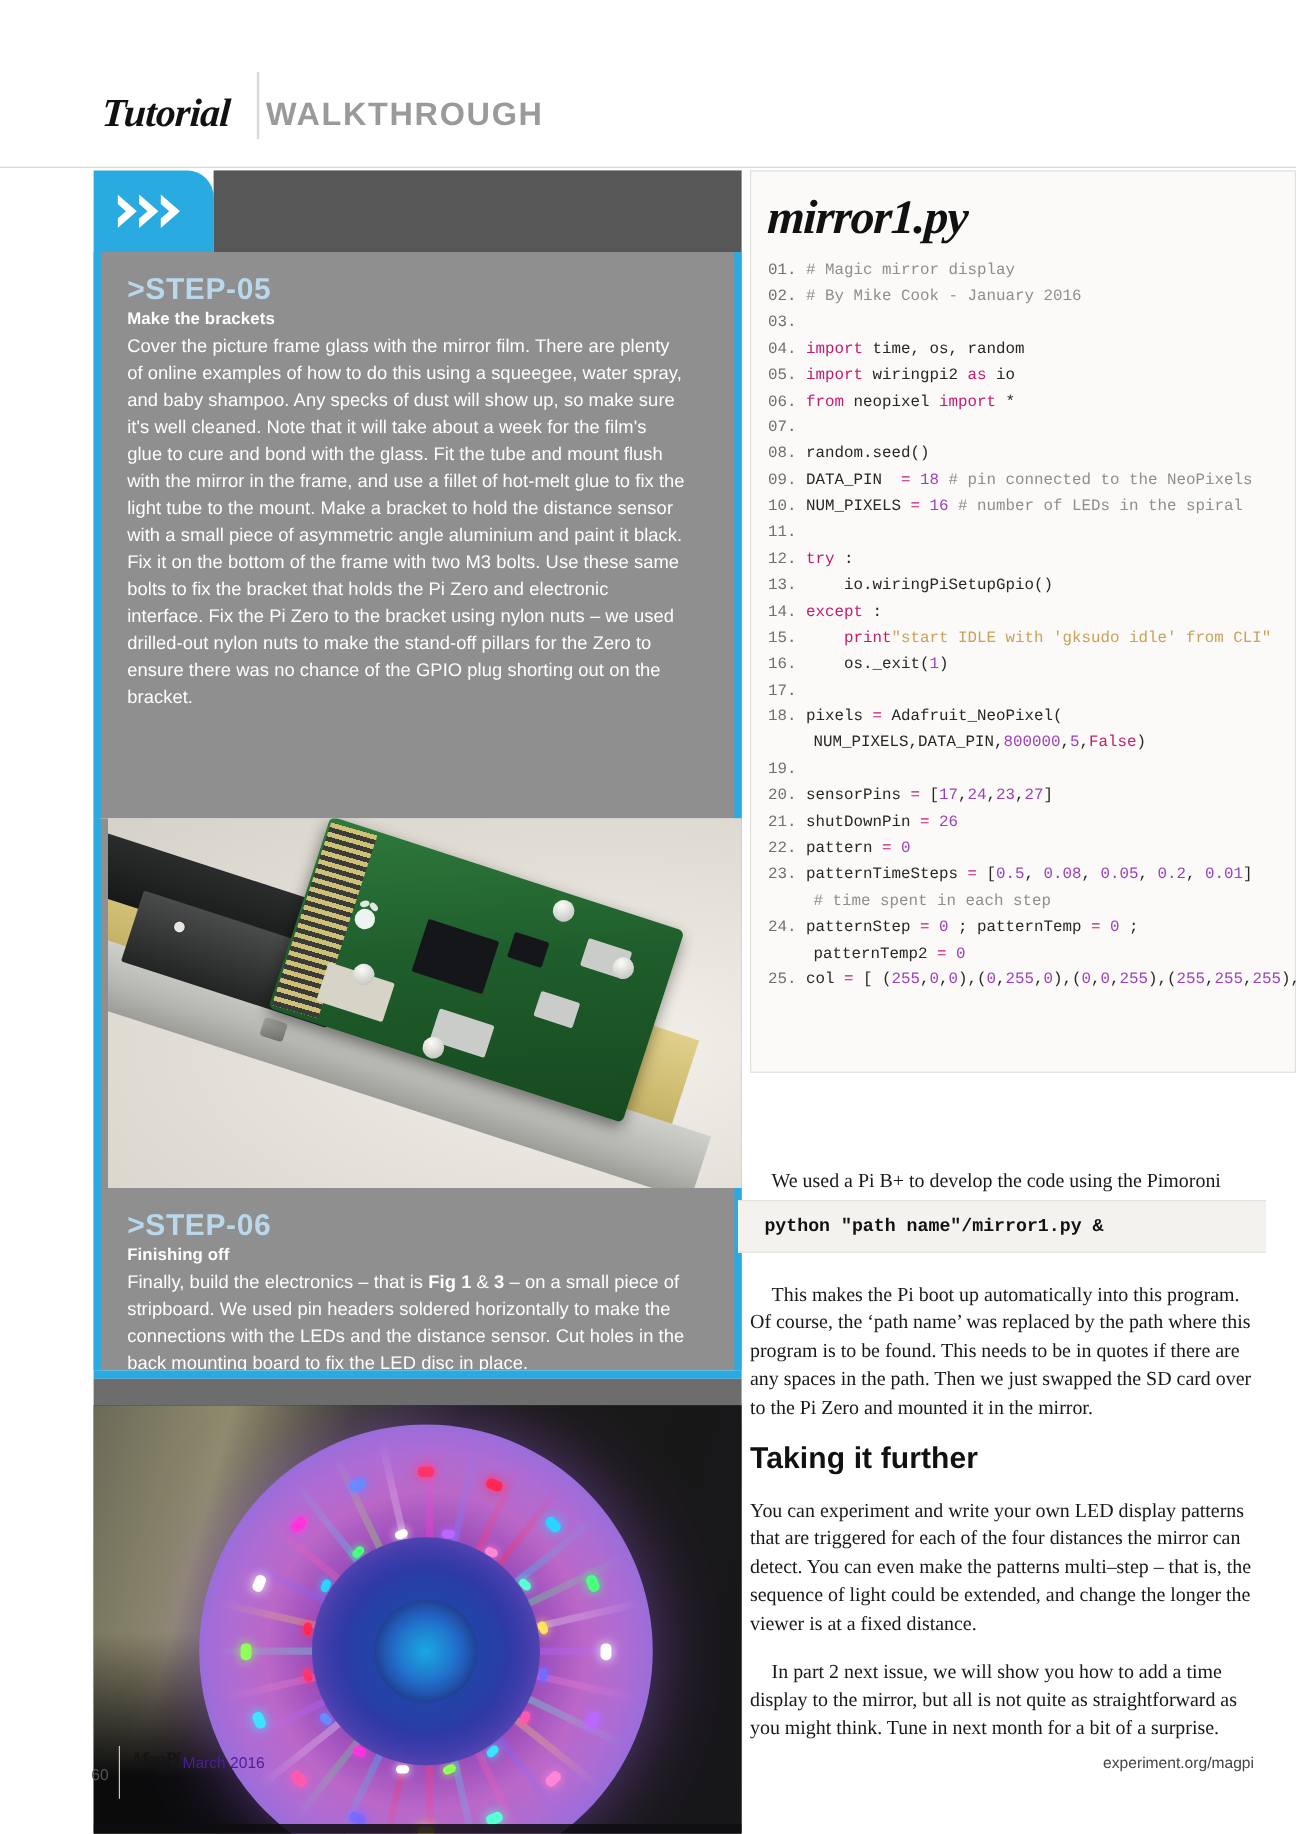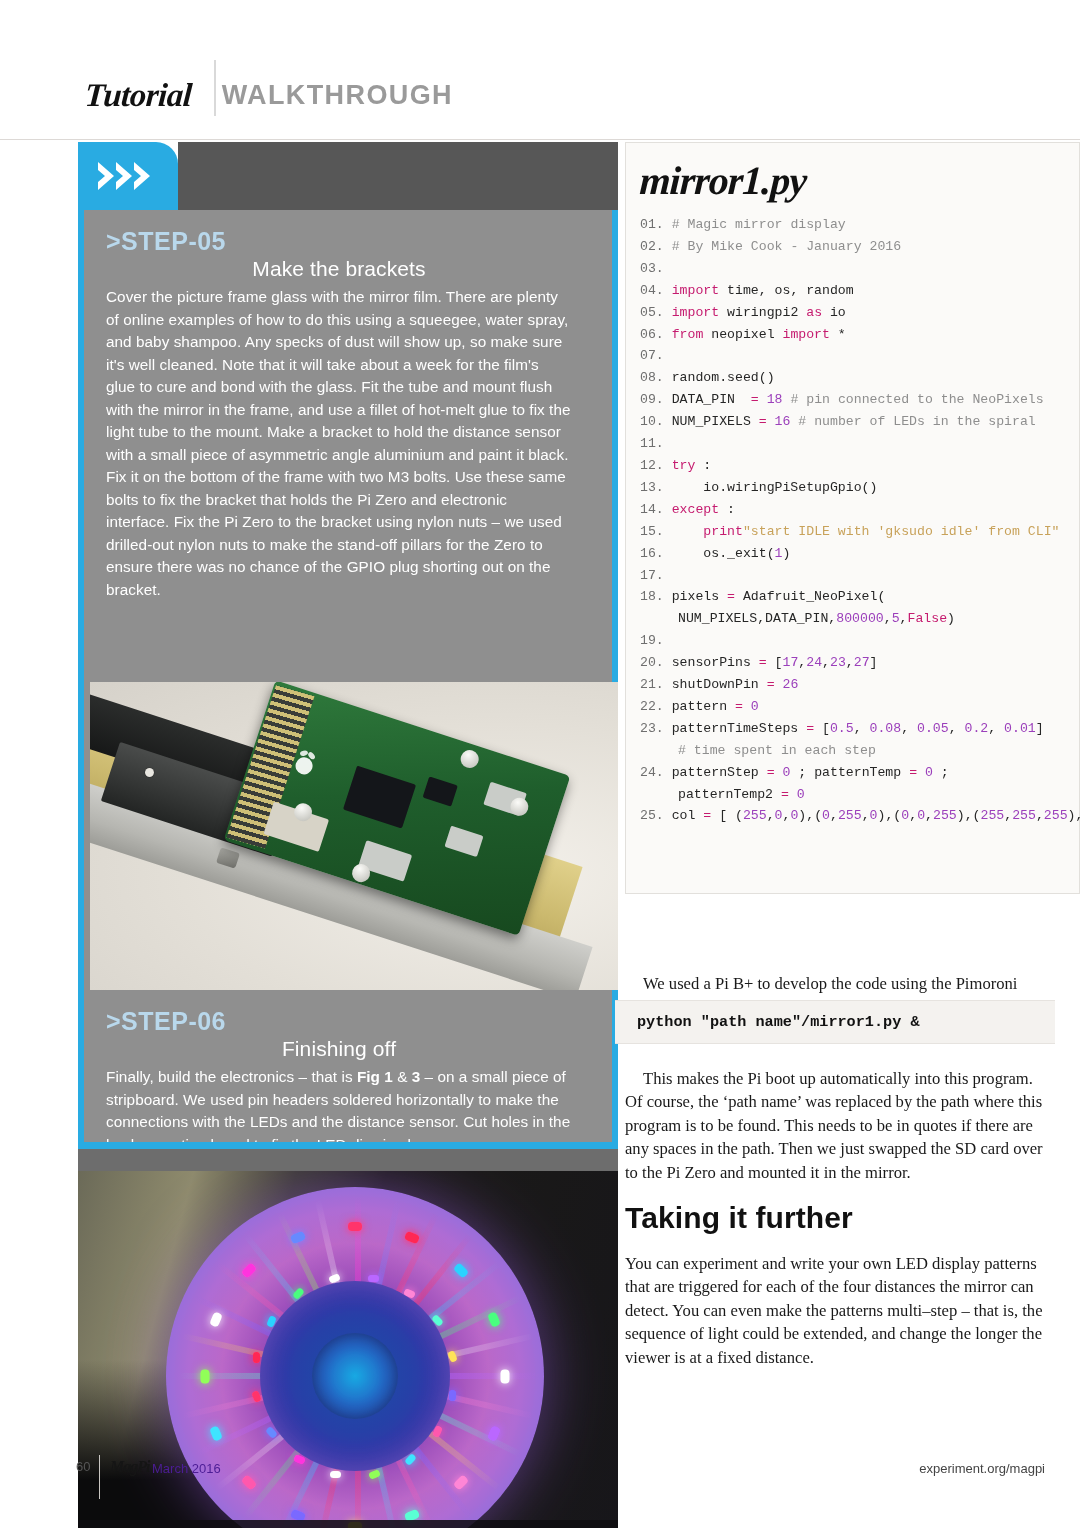--- a/index.html
+++ b/index.html
@@ -62,22 +62,22 @@
     border-left:6px solid #29abe2;border-right:6px solid #29abe2;
   }
   .step-pad{padding:18px 40px 0 22px;}
   .step-kicker{
     font-family:"Liberation Sans",sans-serif;
     font-weight:bold;font-size:25px;color:#b9d8ec;
     letter-spacing:0.5px;line-height:1.05;
   }
   .step-title{
     font-family:"Liberation Sans",sans-serif;
-    font-weight:normal;font-size:21px;color:#ffffff;
-    margin-top:3px;letter-spacing:0.1px;text-align:center;
+    font-weight:bold;font-size:14px;color:#ffffff;
+    margin-top:3px;letter-spacing:0.1px;
   }
   .step-body{
     font-family:"Liberation Sans",sans-serif;
     font-size:15.3px;color:#ffffff;line-height:1.47;
     margin-top:5px;letter-spacing:0.05px;
   }
 
   
   #photo1-wrap{
     position:absolute;left:0;top:540px;width:540px;height:308px;
@@ -216,30 +216,30 @@
   }
   .prose.noind{text-indent:0;}
   .cmdbox{
     background:#f4f2ef;border-top:1px solid #e6e3df;border-bottom:1px solid #e6e3df;
     font-family:"Liberation Mono",monospace;font-weight:bold;
     font-size:15.2px;color:#111;
     padding:12px 0 12px 22px;
   }
   h2.subhead{
     font-family:"Liberation Sans",sans-serif;
-    font-weight:bold;font-size:30px;color:#111;
+    font-weight:bold;font-size:25px;color:#111;
     margin:16px 0 3px 0;letter-spacing:0.1px;
   }
 
   
   #footer{
     position:absolute;left:0;top:1455px;width:1080px;height:40px;
   }
   #page-num{
-    position:absolute;left:76px;top:4px;
+    position:absolute;left:76px;top:16px;
     font-family:"Liberation Sans",sans-serif;font-size:13px;color:#555;
   }
   #footer-rule{
     position:absolute;left:99px;top:0;width:1px;height:44px;background:#c9c6c2;
   }
   #footer-logo{
     position:absolute;left:110px;top:3px;
     font-family:"Liberation Serif",serif;font-style:italic;font-weight:bold;
     font-size:16px;color:#151515;letter-spacing:-1px;
   }
@@ -417,20 +417,21 @@
   </div>
 
   <div style="position:absolute;left:-10px;top:858px;width:440px;">
     <div class="cmdbox">python "path name"/mirror1.py &amp;</div>
   </div>
 
   <div style="position:absolute;left:0;top:908px;width:420px;">
     <p class="prose">This makes the Pi boot up automatically into this program. Of course, the ‘path name’ was replaced by the path where this program is to be found. This needs to be in quotes if there are any spaces in the path. Then we just swapped the SD card over to the Pi Zero and mounted it in the mirror.</p>
     <h2 class="subhead">Taking it further</h2>
     <p class="prose noind">You can experiment and write your own LED display patterns that are triggered for each of the four distances the mirror can detect. You can even make the patterns multi–step – that is, the sequence of light could be extended, and change the longer the viewer is at a fixed distance.</p>
+    <p class="prose">In part 2 next issue, we will show you how to add a time display to the mirror, but all is not quite as straightforward as you might think. Tune in next month for a bit of a surprise.</p>
   </div>
 </div>
 
 <div id="footer">
   <div id="page-num">60</div>
   <div id="footer-rule"></div>
   <div id="footer-logo">MagPi</div>
   <div id="footer-date">March 2016</div>
   <div id="footer-url">experiment.org/magpi</div>
 </div>

